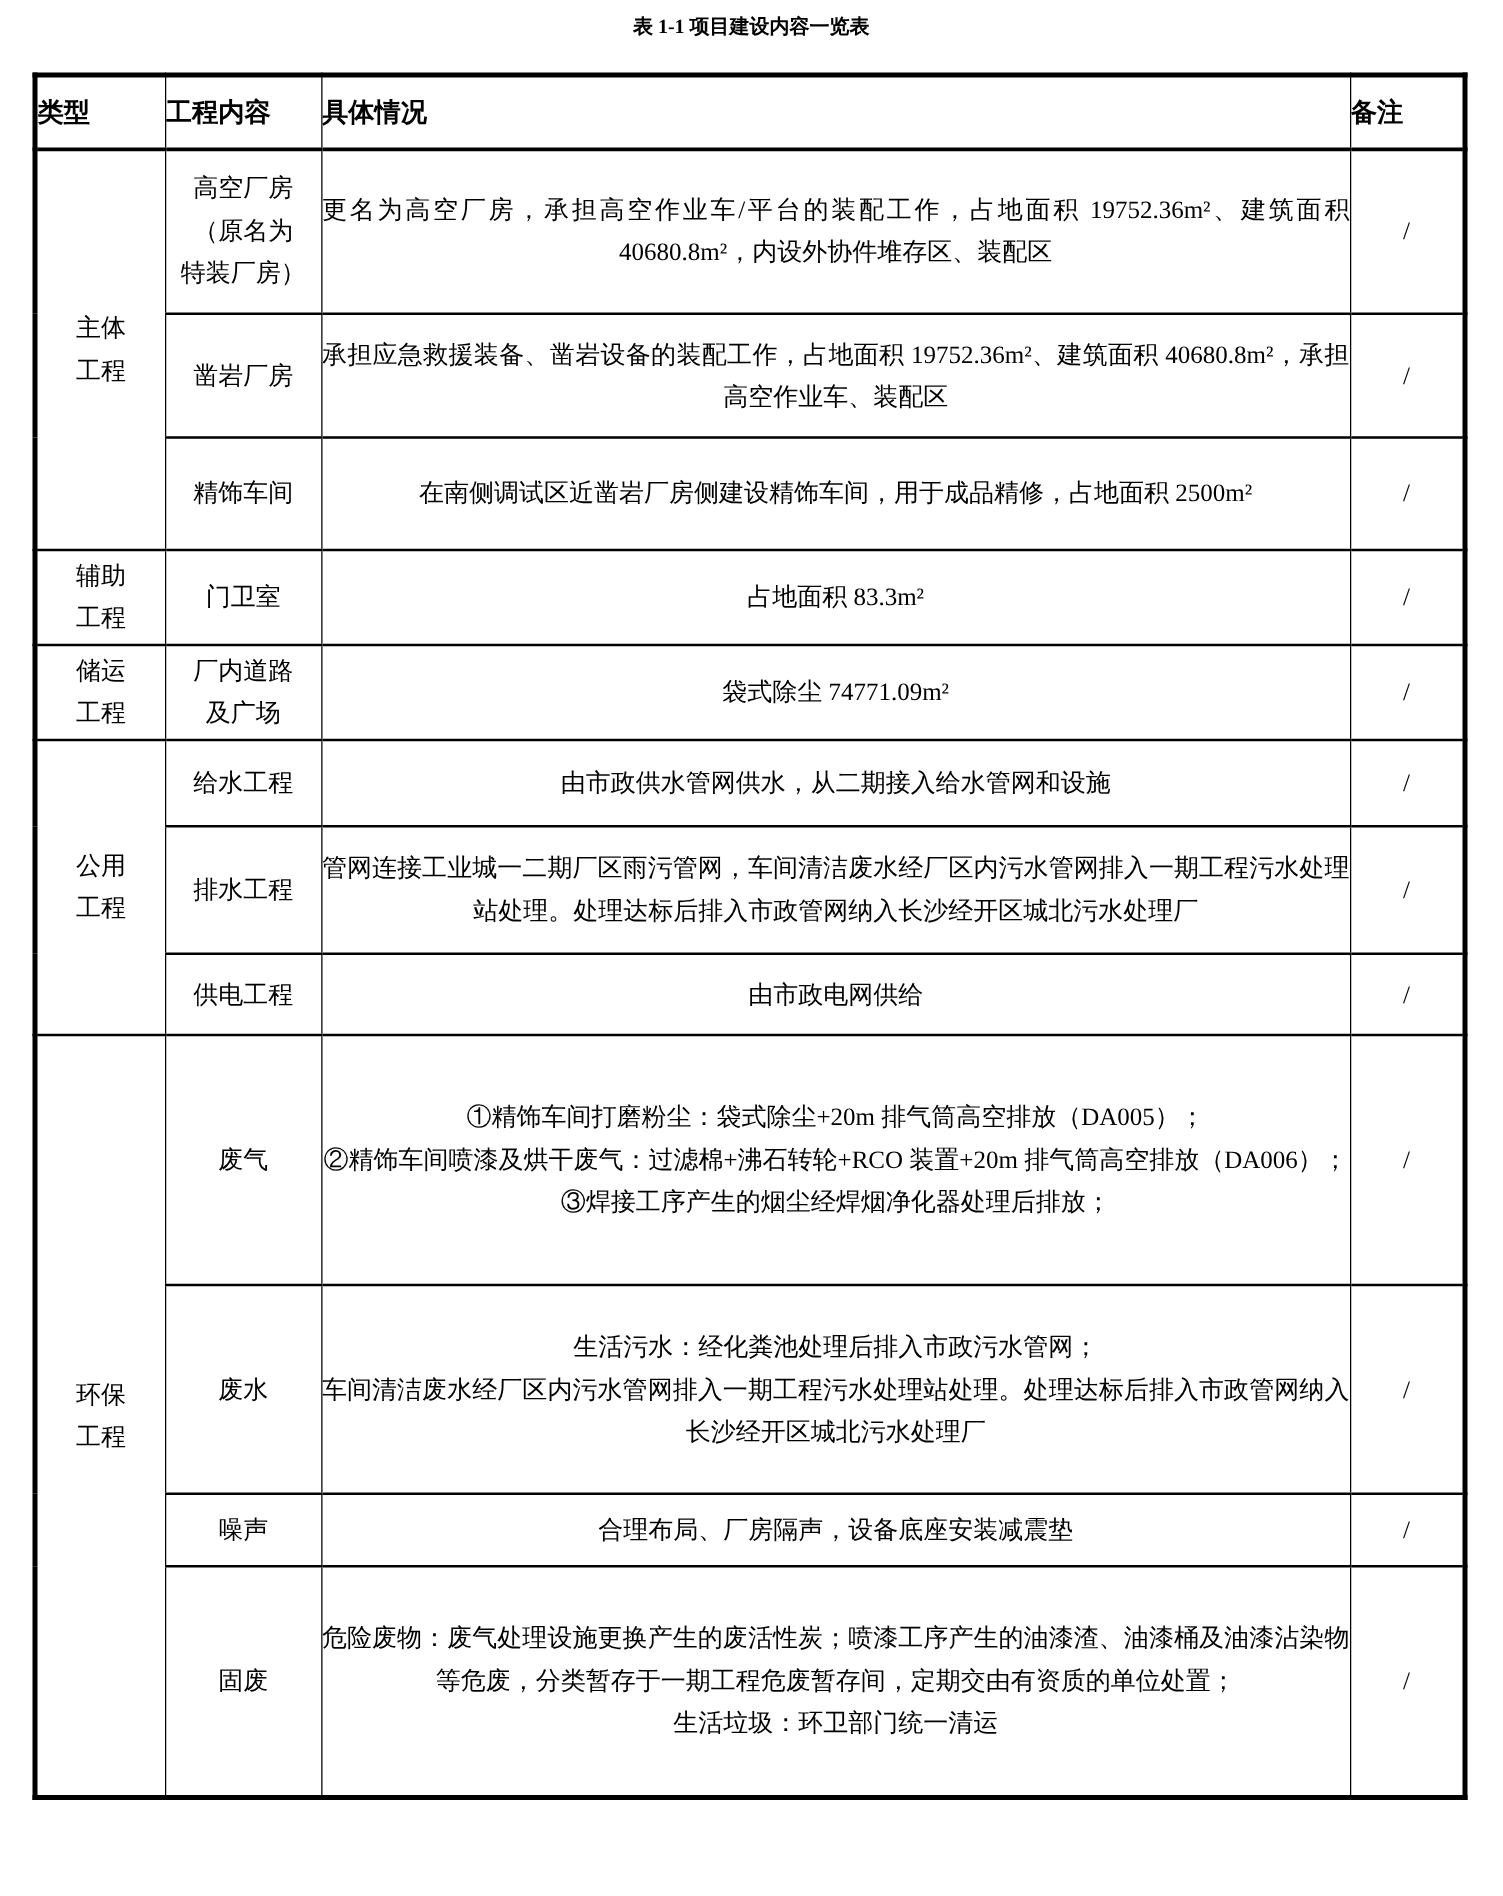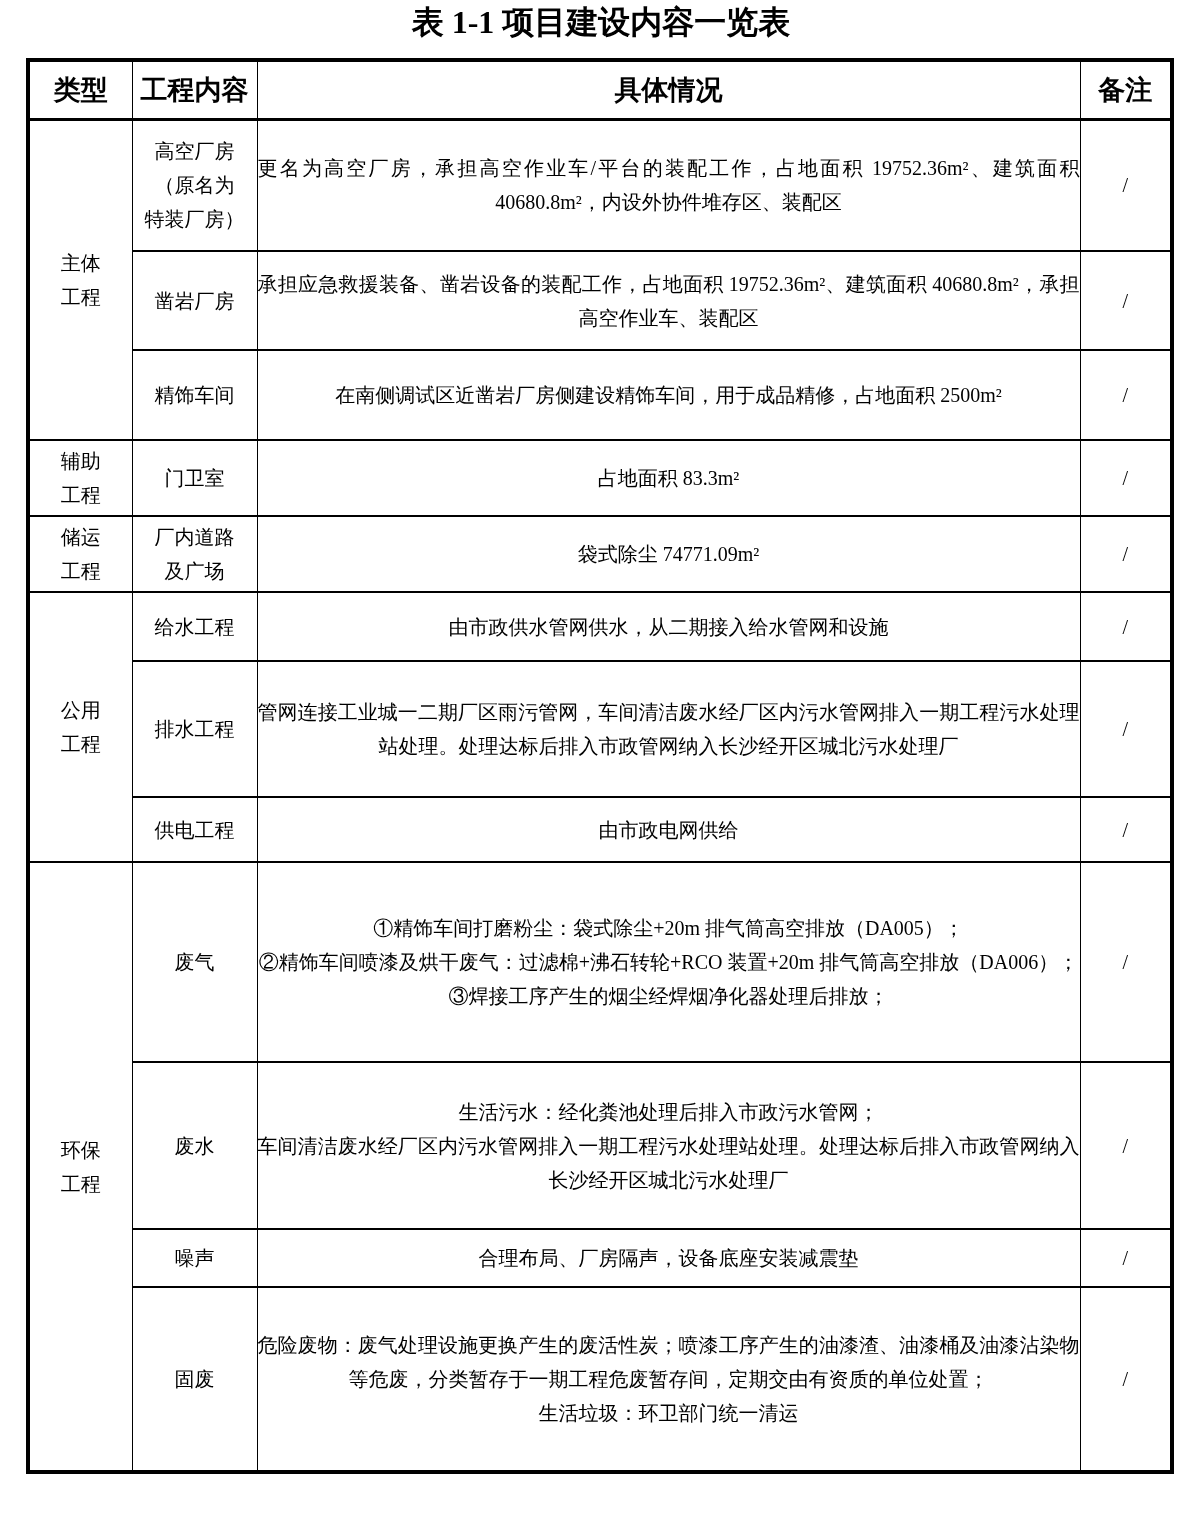--- a/index.html
+++ b/index.html
@@ -12,21 +12,21 @@
     width: 1202px;
     height: 1517px;
     background: #ffffff;
     color: #000000;
     font-family: "Liberation Serif", "DejaVu Serif", serif;
     overflow: hidden;
   }
   .doc-title {
     padding-top: 7px;
     text-align: center;
-    font-size: 32px;
+    font-size: 16px;
     font-weight: bold;
     line-height: 30px;
   }
   table.main-table {
     margin: 21px 0 0 26px;
     width: 1144px;
     table-layout: fixed;
     border-collapse: collapse;
     border: 4px solid #000000;
   }
@@ -35,23 +35,23 @@
     border: 1px solid #000000;
     border-top-width: 2px;
     border-bottom-width: 2px;
     vertical-align: middle;
     font-size: 20px;
     line-height: 34px;
     padding: 0;
     overflow: hidden;
   }
   table.main-table th {
-    font-size: 27px;
+    font-size: 21px;
     font-weight: bold;
-    text-align: center;
+    text-align: left;
     border-bottom-width: 3px;
   }
   td.c-type, td.c-content {
     text-align: center;
     white-space: pre-line;
   }
   td.c-detail {
     padding: 0 5px;
   }
   td.c-detail p {
@@ -63,21 +63,21 @@
     text-align: center;
   }
   
   tr.hdr  { height: 59px; }
   tr.r1   { height: 132px; }
   tr.r2   { height: 99px; }
   tr.r3   { height: 90px; }
   tr.r4   { height: 76px; }
   tr.r5   { height: 76px; }
   tr.r6   { height: 69px; }
-  tr.r7   { height: 136px; }
+  tr.r7   { height: 102px; }
   tr.r8   { height: 65px; }
   tr.r9   { height: 200px; }
   tr.r10  { height: 167px; }
   tr.r11  { height: 58px; }
   tr.r12  { height: 185px; }
 </style>
 </head>
 <body>
 
 <div class="page">

